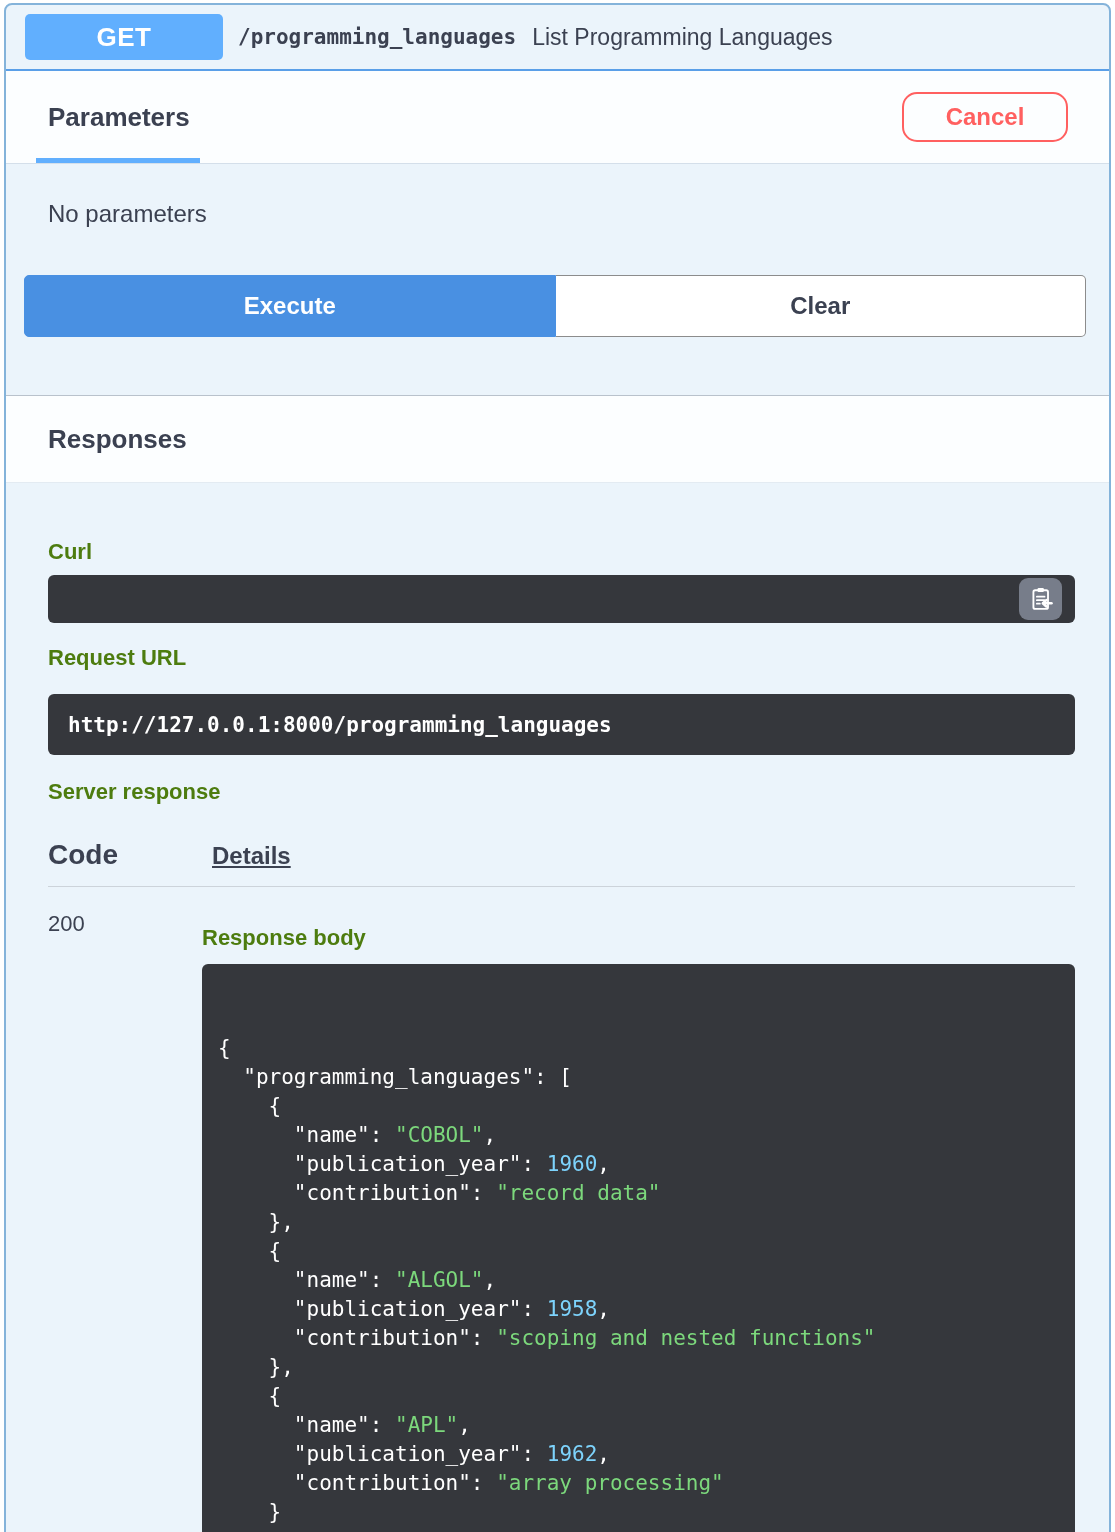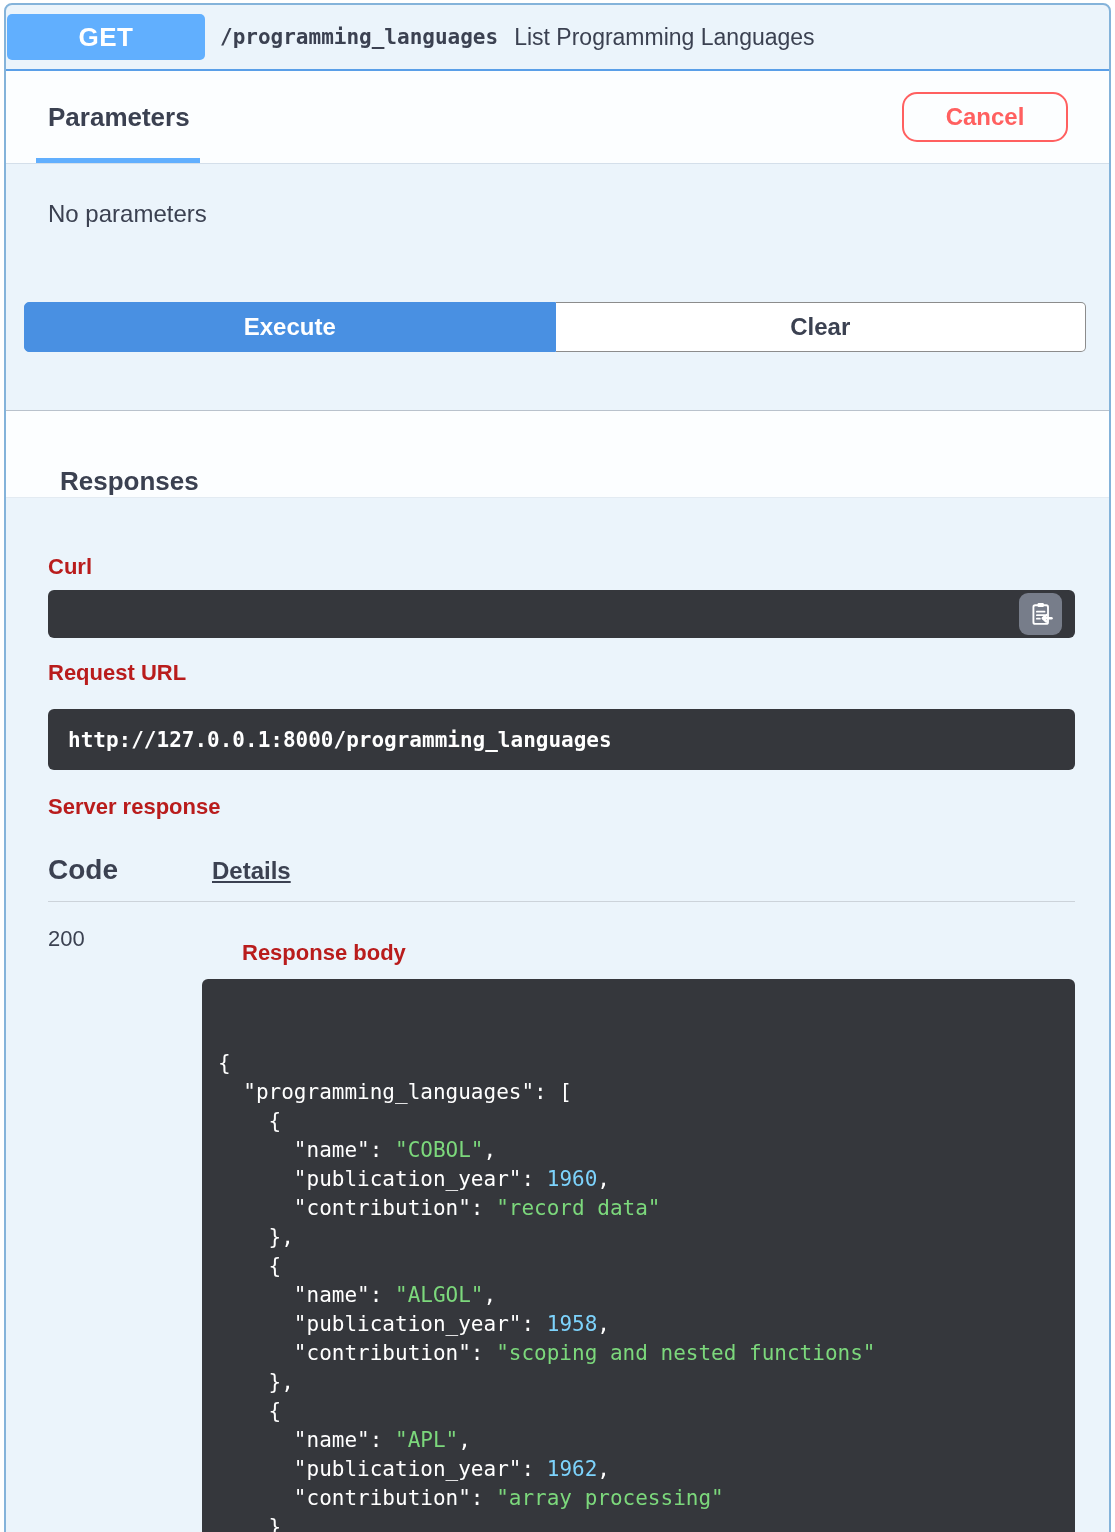--- a/index.html
+++ b/index.html
@@ -12,21 +12,21 @@
   .opblock {
     margin: 3px 4px; width: 1107px; height: 1540px;
     background: #ebf4fb;
     border: 2px solid #84b3da;
     border-radius: 8px;
     overflow: hidden;
   }
   
   .summary {
     display: flex; align-items: center;
-    padding: 9px 20px 9px 1px;
+    padding: 9px 20px 9px 19px;
     border-bottom: 2px solid #5a9fe8;
   }
   .method-badge {
     width: 198px; height: 46px; border-radius: 5px;
     background: #61affe; color: #ffffff;
     font-size: 26px; font-weight: bold;
     display: flex; align-items: center; justify-content: center;
     letter-spacing: .5px;
     cursor: pointer;
   }
@@ -56,45 +56,45 @@
   .cancel-btn {
     width: 166px; height: 50px;
     background: transparent; border: 2px solid #ff6060; border-radius: 15px;
     color: #ff6060; font-size: 24px; font-weight: bold;
     font-family: "Liberation Sans", sans-serif;
     cursor: pointer;
   }
   
   .no-params { margin: 36px 0 0 42px; font-size: 24px; }
   .execute-row {
-    display: flex; margin: 74px 23px 0 18px; height: 50px;
+    display: flex; margin: 47px 23px 0 18px; height: 62px;
   }
   .execute-btn {
     flex: 1; background: #4990e2; color: #fff;
     border: 1px solid #4990e2; border-radius: 5px 0 0 5px;
     font-size: 24px; font-weight: bold; font-family: "Liberation Sans", sans-serif;
     cursor: pointer;
   }
   .clear-btn {
     flex: 1; background: #ffffff; color: #3b4151;
     border: 1px solid #8c8c8c; border-left: none; border-radius: 0 5px 5px 0;
     font-size: 24px; font-weight: bold; font-family: "Liberation Sans", sans-serif;
     cursor: pointer;
   }
   .exec-spacer { height: 58px; }
   
   .responses-header {
-    height: 88px; display: flex; align-items: flex-end;
-    padding-left: 54px;
+    height: 88px; display: flex; align-items: center;
+    padding-left: 42px;
     border-top: 1px solid #b9c2cc;
     border-bottom: 1px solid rgba(90,130,170,.15);
   }
   .responses-title { font-size: 26px; font-weight: bold; }
   .responses-inner { padding: 0 34px 0 42px; }
-  .block-label { font-size: 22px; font-weight: bold; color: #b91c1c; }
+  .block-label { font-size: 22px; font-weight: bold; color: #4d7c0f; }
   .curl-label { margin-top: 56px; }
   .code-bar {
     position: relative;
     margin-top: 10px;
     background: #35373c; border-radius: 6px;
     color: #ffffff;
     font-family: "DejaVu Sans Mono", monospace;
     overflow: hidden;
   }
   .curl-bar {
@@ -123,21 +123,21 @@
   .server-resp-label { margin-top: 24px; }
   
   .resp-table-head { display: flex; align-items: baseline; margin-top: 34px; gap: 10px; }
   .col-code { width: 154px; flex: 0 0 154px; }
   .code-header { font-size: 28px; font-weight: bold; }
   .details-header { font-size: 24px; font-weight: bold; text-decoration: underline; }
   .table-divider { border-bottom: 1px solid #ccd3da; margin-top: 15px; }
   .resp-row { display: flex; }
   .status-code { font-size: 22px; padding-top: 24px; }
   .row-details { flex: 1; }
-  .resp-body-label { margin-top: 38px; margin-bottom: 13px; margin-left: 40px; }
+  .resp-body-label { margin-top: 38px; margin-bottom: 13px; }
   .response-block {
     margin-top: 0; padding: 12px 0 12px 16px;
     font-size: 21px; line-height: 29px;
     white-space: pre;
   }
 </style>
 </head>
 <body>
 
 <div class="opblock">

